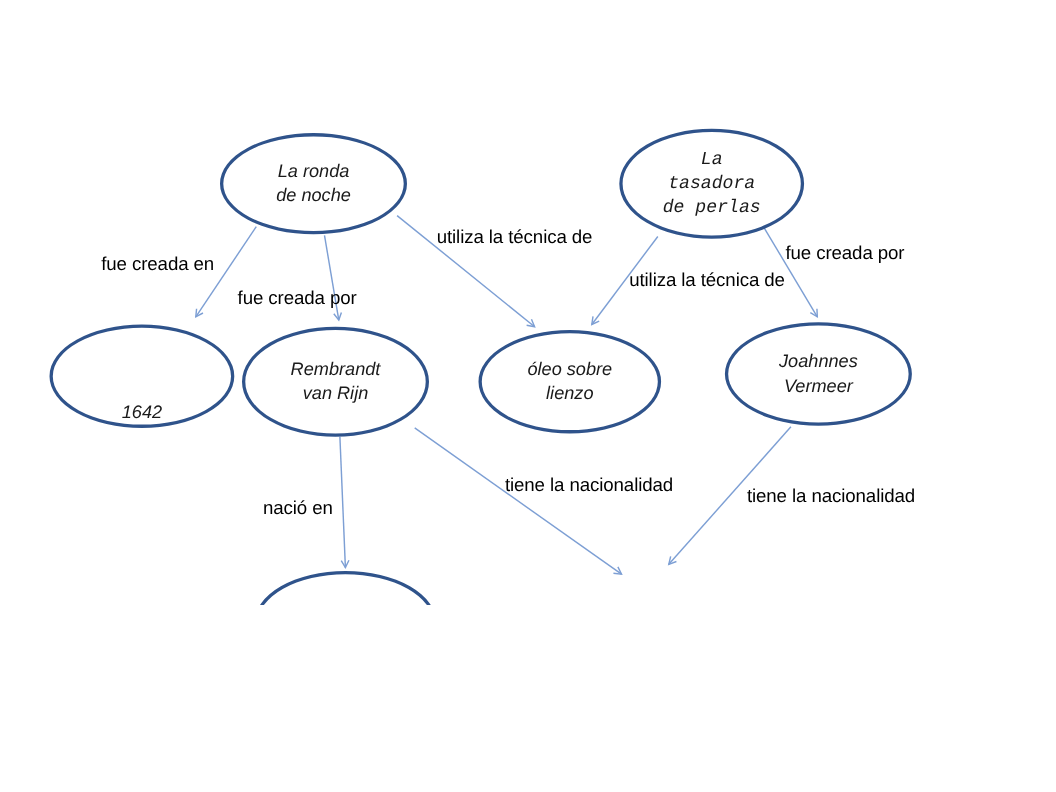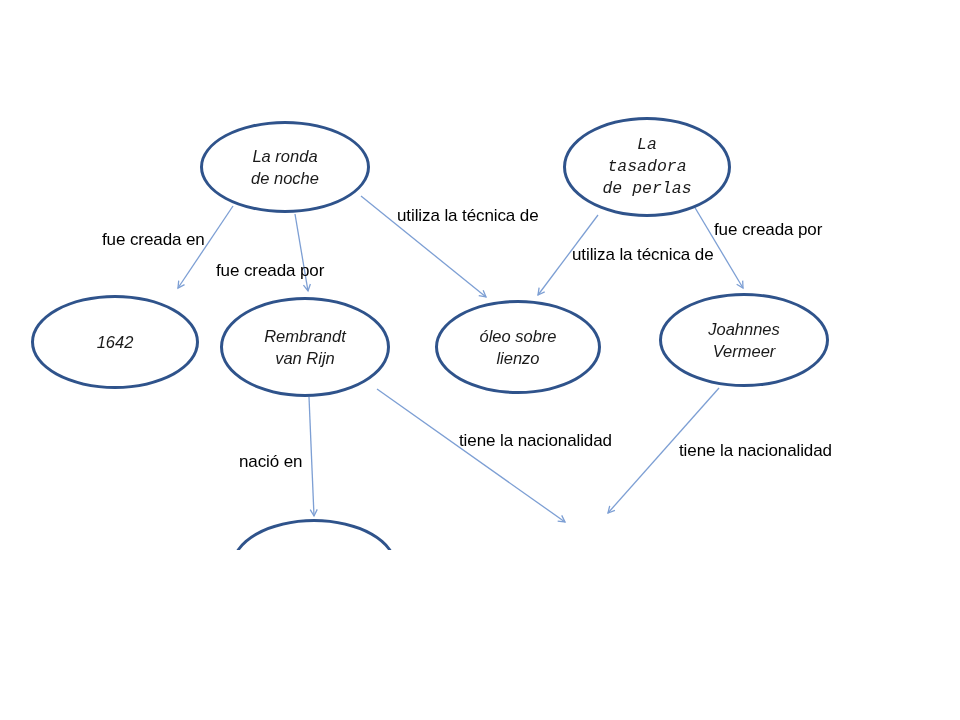--- a/index.html
+++ b/index.html
@@ -78,21 +78,21 @@
     <div class="node-label">La ronda
 de noche</div>
   </div>
 
   <div class="node" style="left:563px; top:117px; width:168px; height:100px;font-family:Liberation Mono, monospace;">
     <div class="node-label">La
 tasadora
 de perlas</div>
   </div>
 
-  <div class="node" style="left:31px; top:295px; width:168px; height:94px;">
+  <div class="node" style="left:45px; top:295px; width:168px; height:94px;align-items:flex-end;">
     <div class="node-label">1642</div>
   </div>
 
   <div class="node" style="left:220px; top:297px; width:170px; height:100px;">
     <div class="node-label">Rembrandt
 van Rijn</div>
   </div>
 
   <div class="node" style="left:659px; top:293px; width:170px; height:94px;">
     <div class="node-label">Joahnnes
@@ -102,21 +102,21 @@
   <div class="node" style="left:435px; top:300px; width:166px; height:94px;">
     <div class="node-label">óleo sobre
 lienzo</div>
   </div>
 
   <div class="node" style="left:231px; top:519px; width:166px; height:96px;">
     <div class="node-label">1606</div>
   </div>
 
 
-  <div class="edge-label" style="left:102px; top:230px;">fue creada en</div>
+  <div class="edge-label" style="left:92px; top:230px;">fue creada en</div>
 
   <div class="edge-label" style="left:216px; top:261px;">fue creada por</div>
 
   <div class="edge-label" style="left:397px; top:206px;">utiliza la técnica de</div>
 
   <div class="edge-label" style="left:572px; top:245px;">utiliza la técnica de</div>
 
   <div class="edge-label" style="left:714px; top:220px;">fue creada por</div>
 
   <div class="edge-label" style="left:239px; top:441px;margin-top:11px;">nació en</div>

